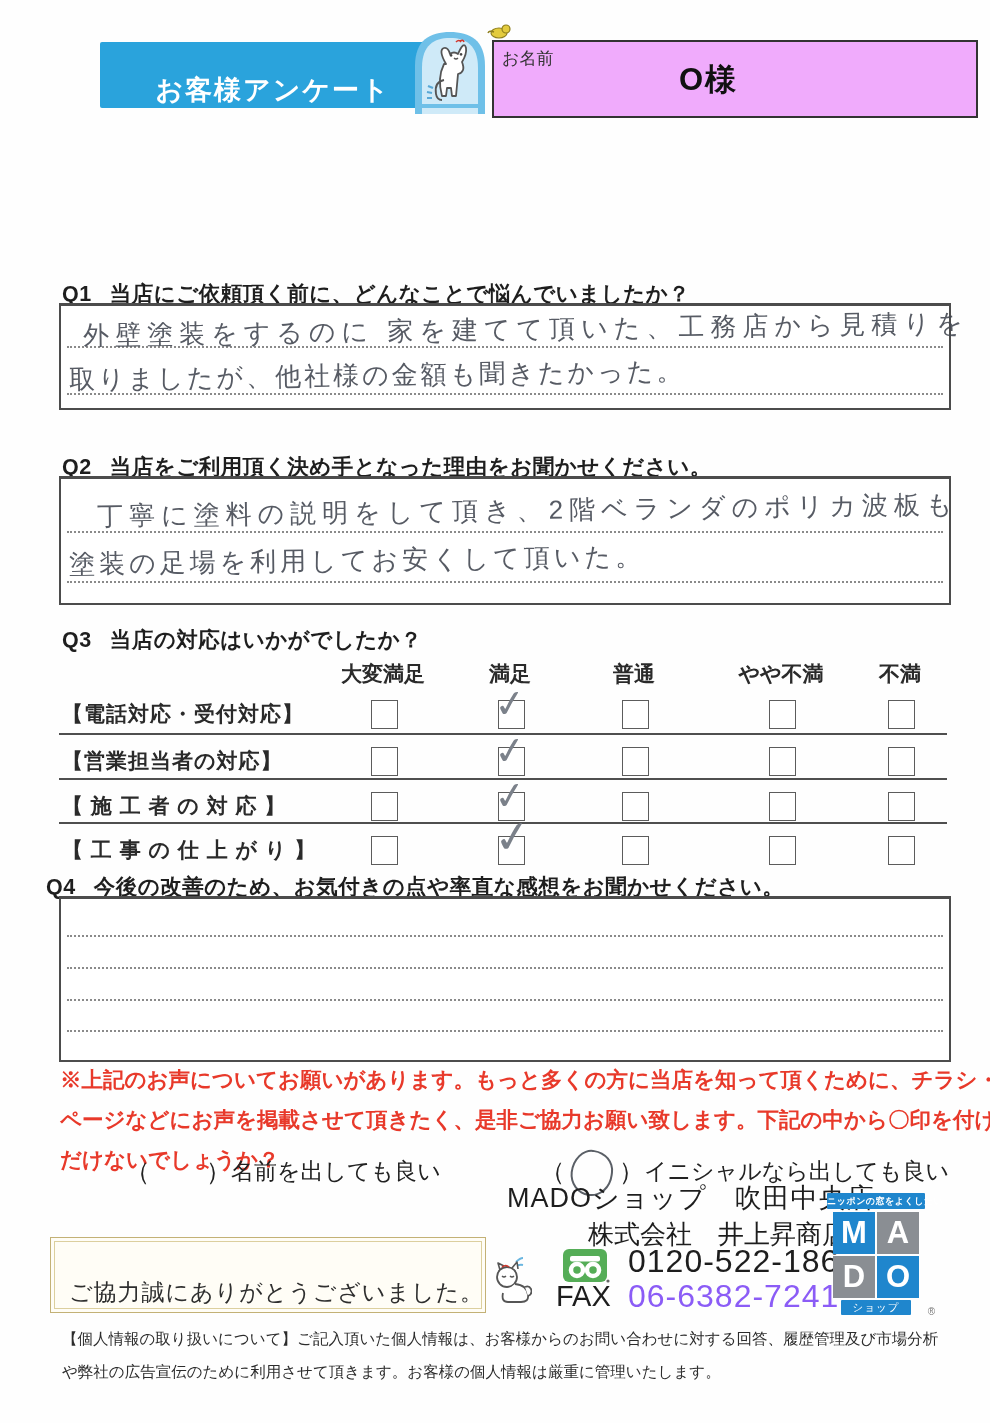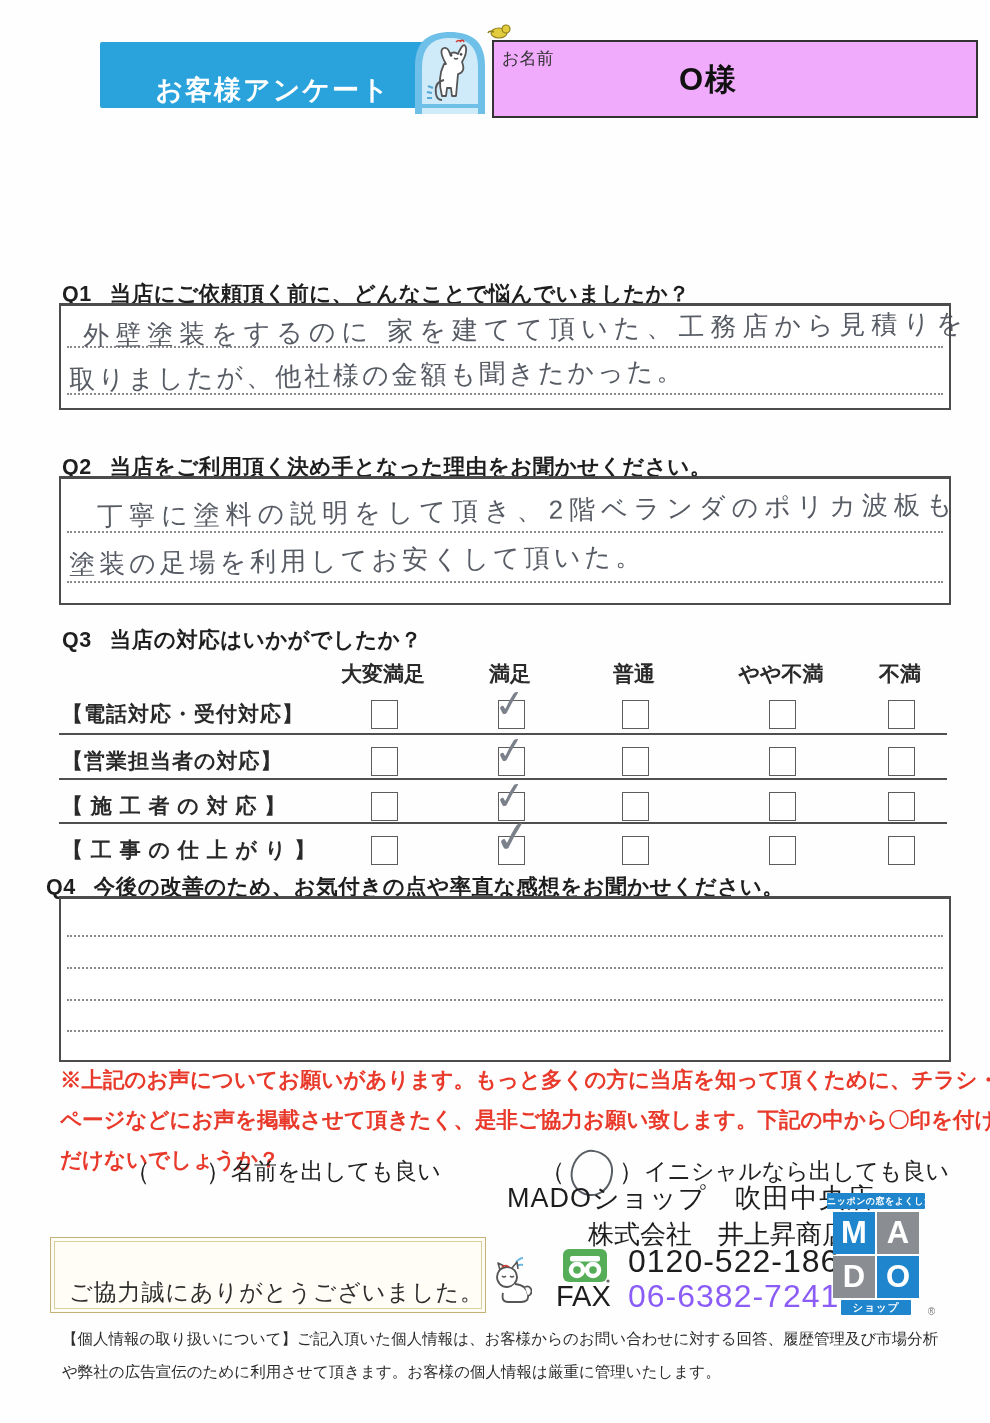--- a/index.html
+++ b/index.html
@@ -69,21 +69,21 @@
   .logo .tagline{
     background:#1f86cd;color:#fff;font-size:9px;font-weight:bold;text-align:center;
     height:16px;line-height:16px;letter-spacing:.5px;white-space:nowrap;border-radius:1px;
   }
   .logo .grid{margin:3px auto 0;width:86px;display:grid;grid-template-columns:42px 42px;grid-gap:2px;}
   .logo .sq{height:42px;display:flex;align-items:center;justify-content:center;color:#fff;font-size:31px;font-weight:bold;}
   .sq-blue{background:#1f86cd;}
   .sq-gray{background:#8a8e93;}
   .logo .shopstrip{
     margin:2px auto 0;width:70px;height:15px;background:#1f86cd;color:#fff;
-    font-size:10.5px;font-weight:bold;text-align:center;line-height:15px;letter-spacing:1px;border-radius:1px;
+    font-size:10.5px;font-weight:normal;text-align:center;line-height:15px;letter-spacing:1px;border-radius:1px;
   }
   .logo .reg{position:absolute;right:-10px;bottom:-2px;font-size:10px;color:#777;}
   
   .thanks-box{
     position:absolute;left:50px;top:1237px;width:434px;height:74px;
     border:1.5px solid #c3b176;background:#fffdf6;
   }
   .thanks-inner{
     position:absolute;left:3px;top:3px;right:3px;bottom:3px;border:1px solid #dccf9e;
     display:flex;align-items:flex-end;justify-content:flex-start;padding-left:14px;

